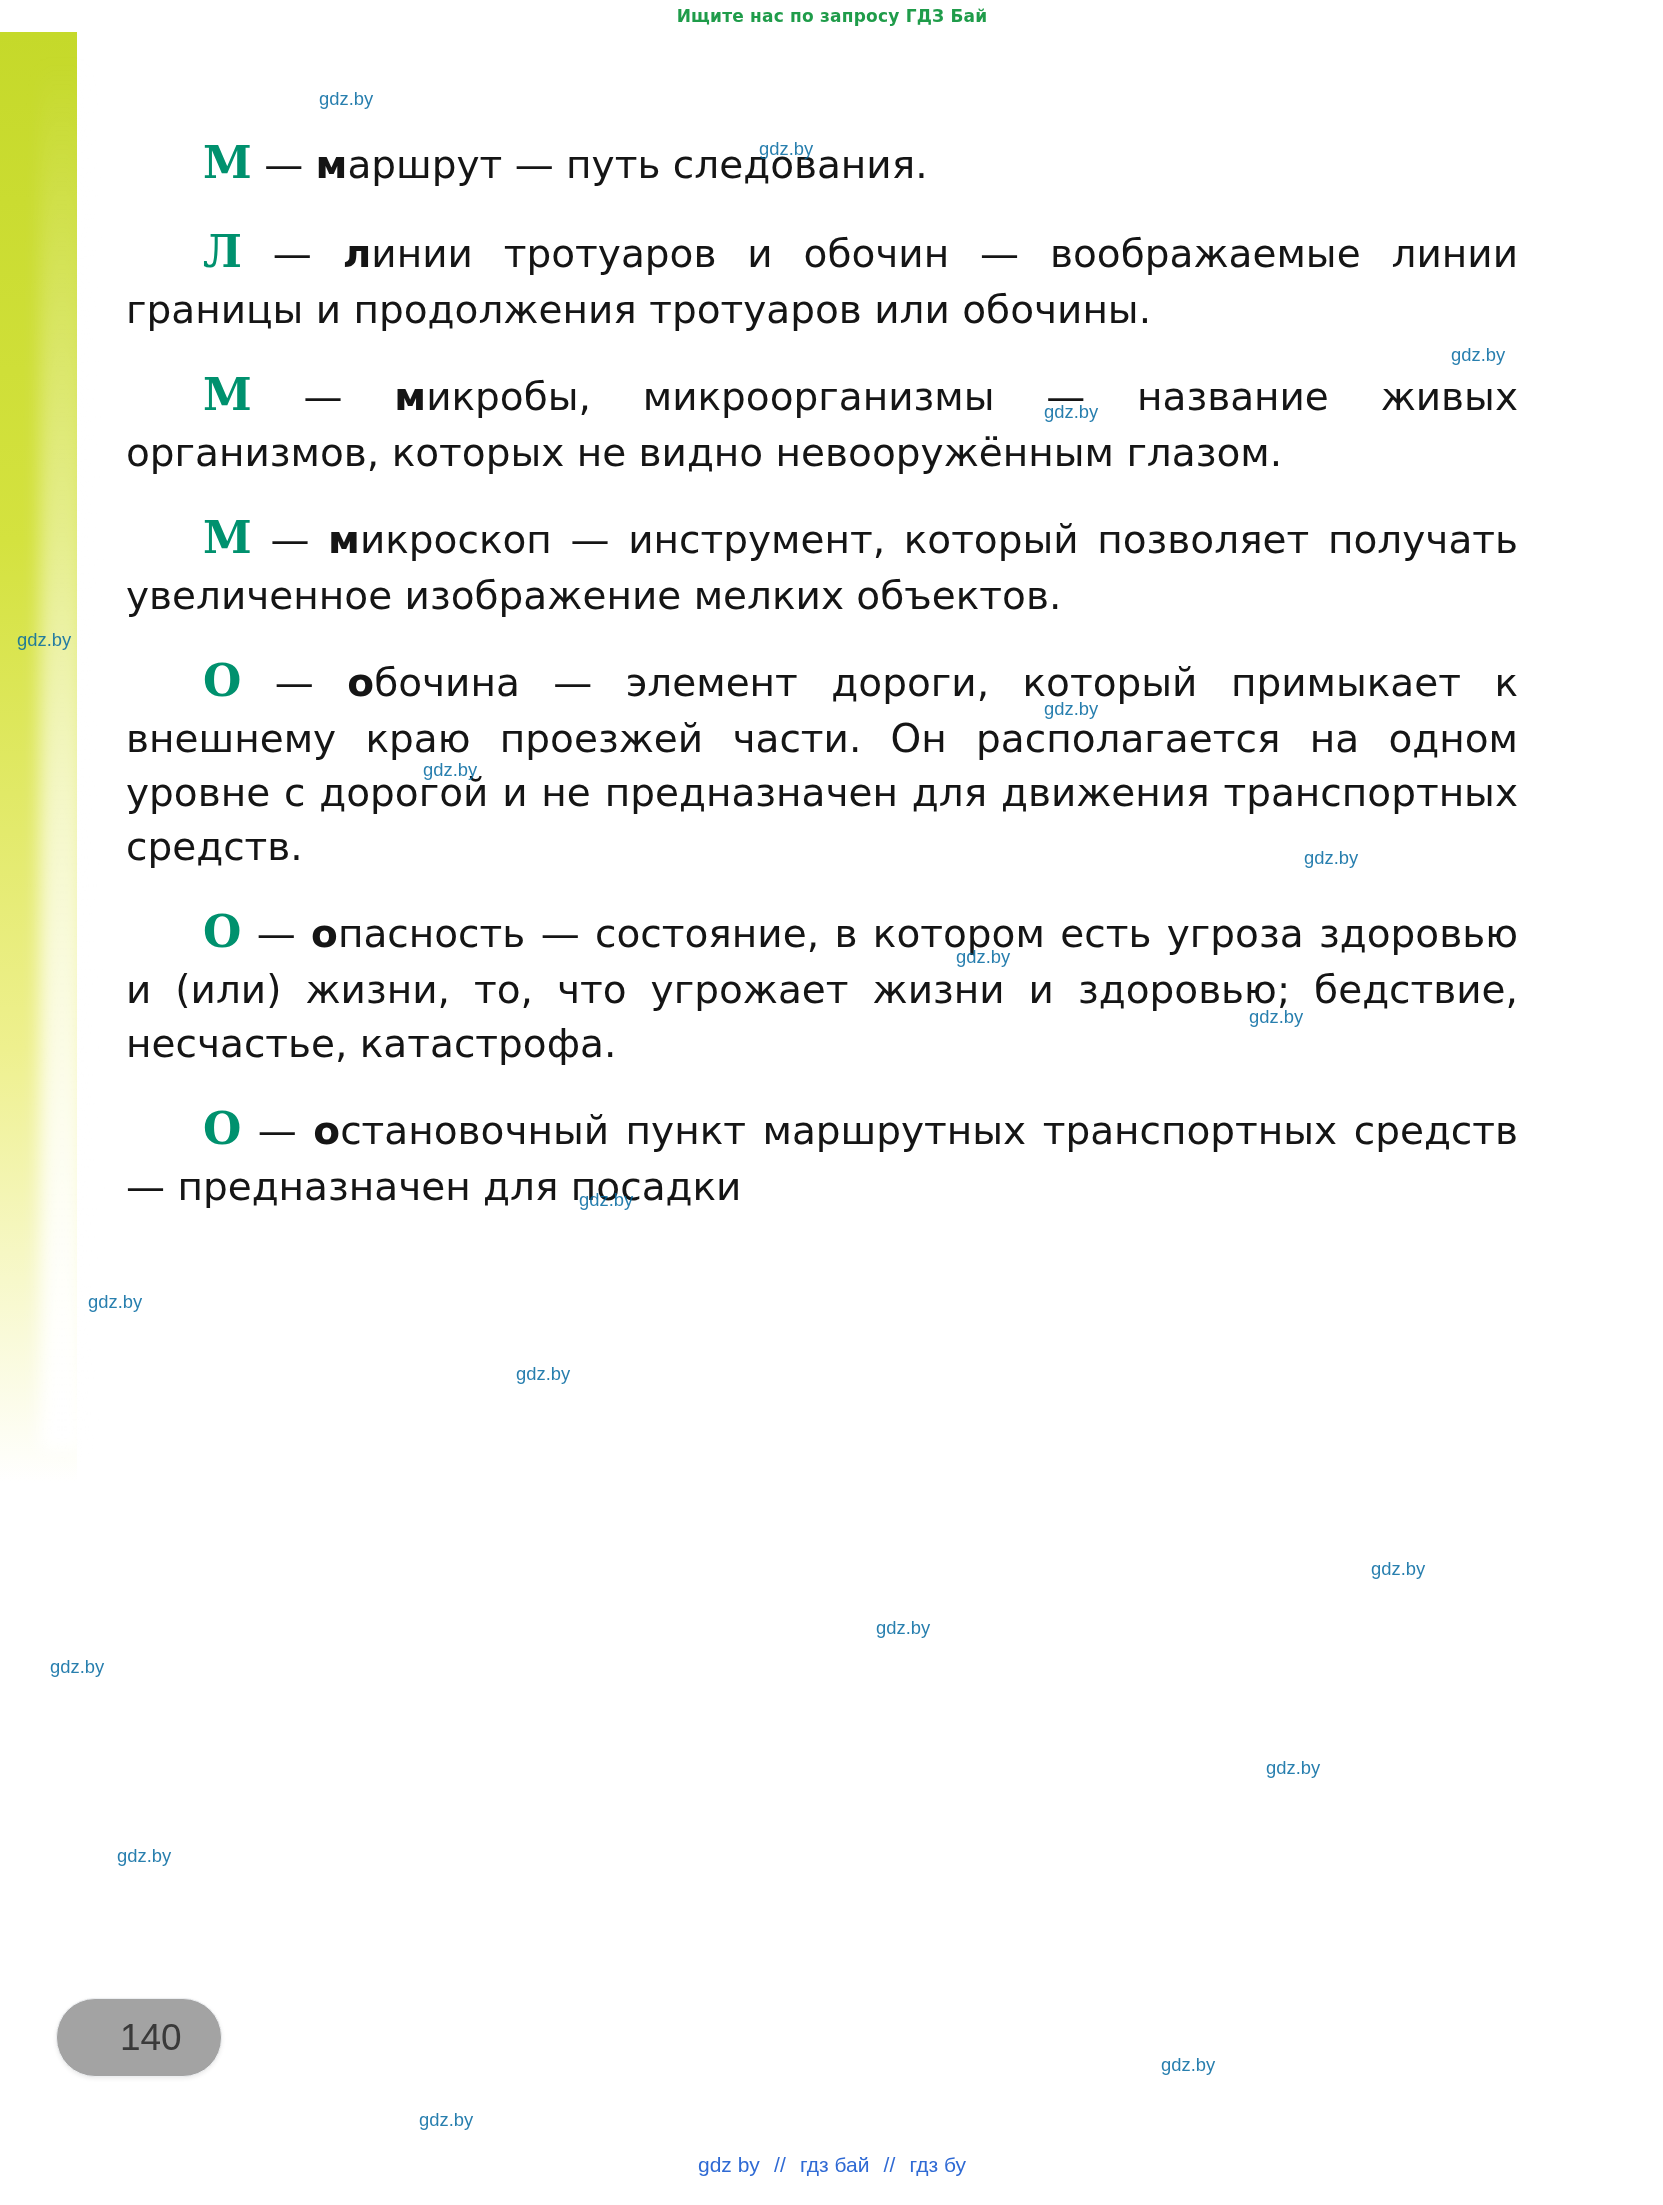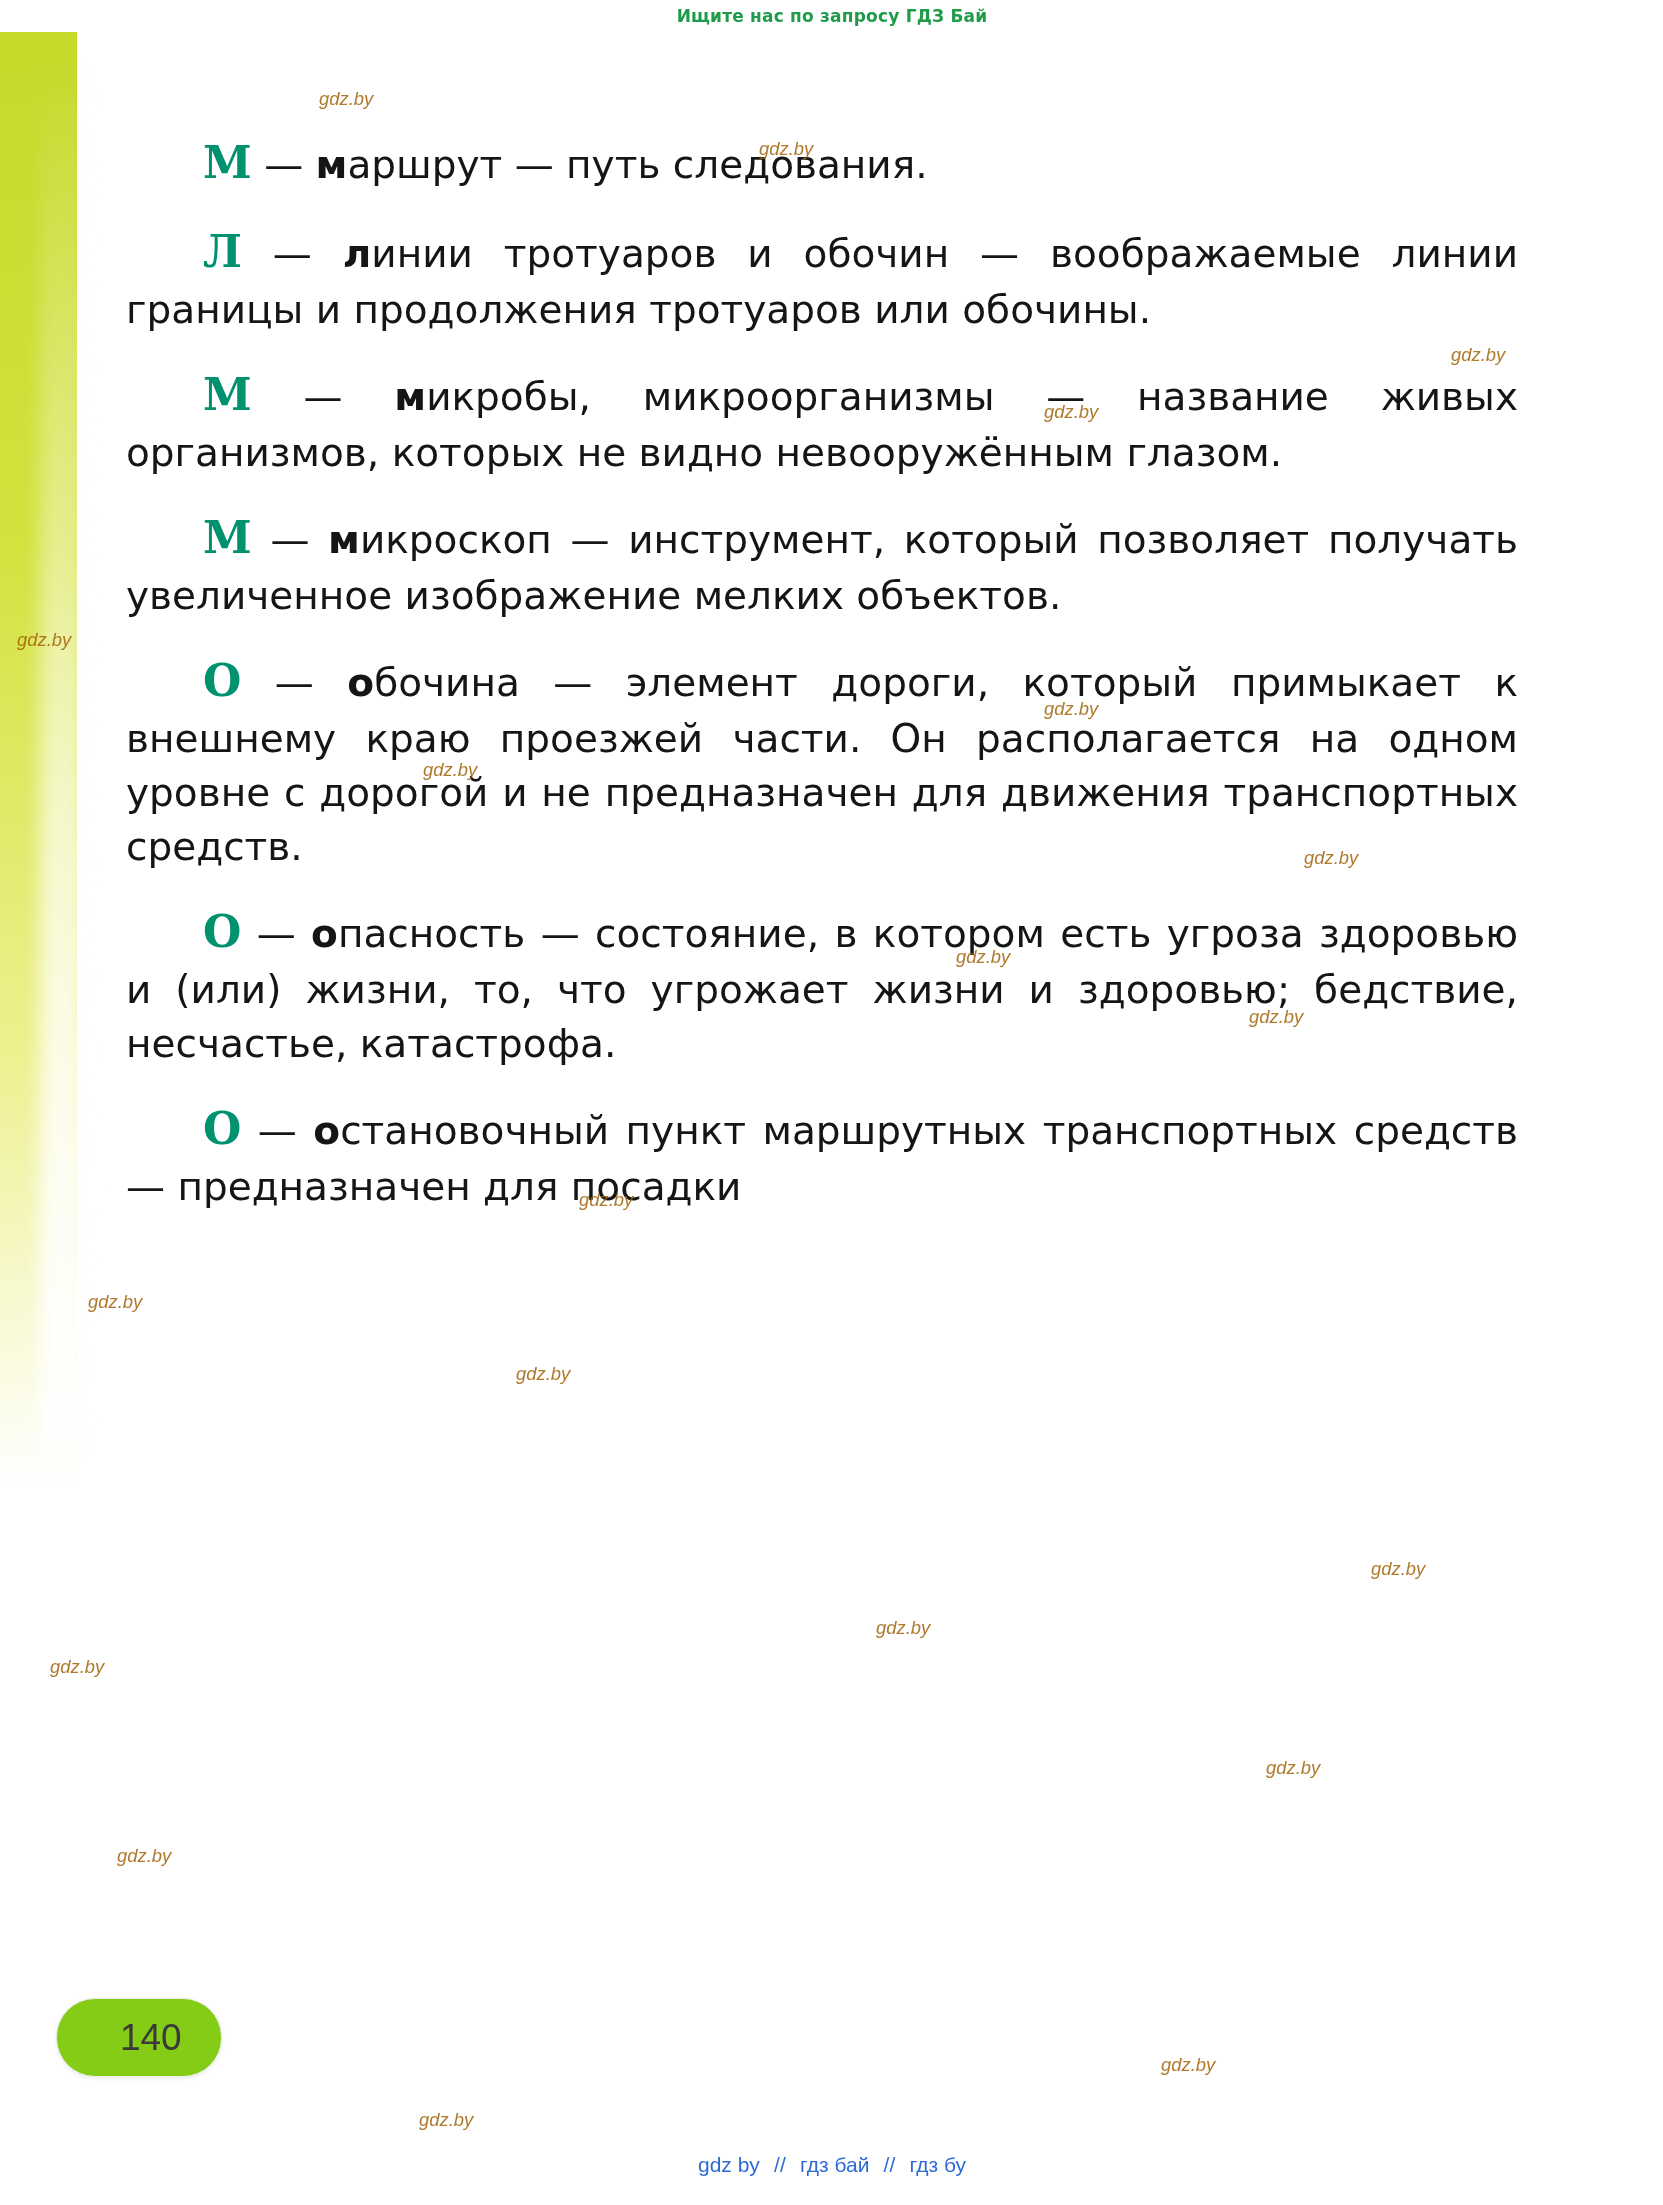--- a/index.html
+++ b/index.html
@@ -97,21 +97,21 @@
     width: 184px;
     height: 80px;
   }
   .pill {
     position: absolute;
     left: 17px;
     top: 0;
     width: 164px;
     height: 77px;
     border-radius: 39px;
-    background: #84cc16;
+    background: #a3a3a3;
     border: 1.7px solid #eceef0;
     box-shadow: 0 1.7px 4.2px rgba(0,0,0,0.08);
     display: flex;
     align-items: center;
     justify-content: center;
   }
   .pill span {
     font-size: 37px;
     color: #3a3a3a;
     font-family: "Liberation Sans", sans-serif;
@@ -142,26 +142,25 @@
     color: #2f6ad4;
     text-decoration: none;
     margin: 0 3.4px;
   }
   .bottom-links .sep { color: #2f6ad4; margin: 0 5px; }
 
   
   .wm {
     position: absolute;
     font-size: 18.4px;
-    color: #a16207;
+    color: #0369a1;
     font-family: "Liberation Sans", sans-serif;
     opacity: 0.85;
     white-space: nowrap;
     pointer-events: none;
-    font-style: italic;
   }
 </style>
 </head>
 <body>
 
 <div class="top-banner">
   <span class="txt">Ищите нас по запросу ГДЗ Бай</span>
 </div>
 
 <div class="page">

